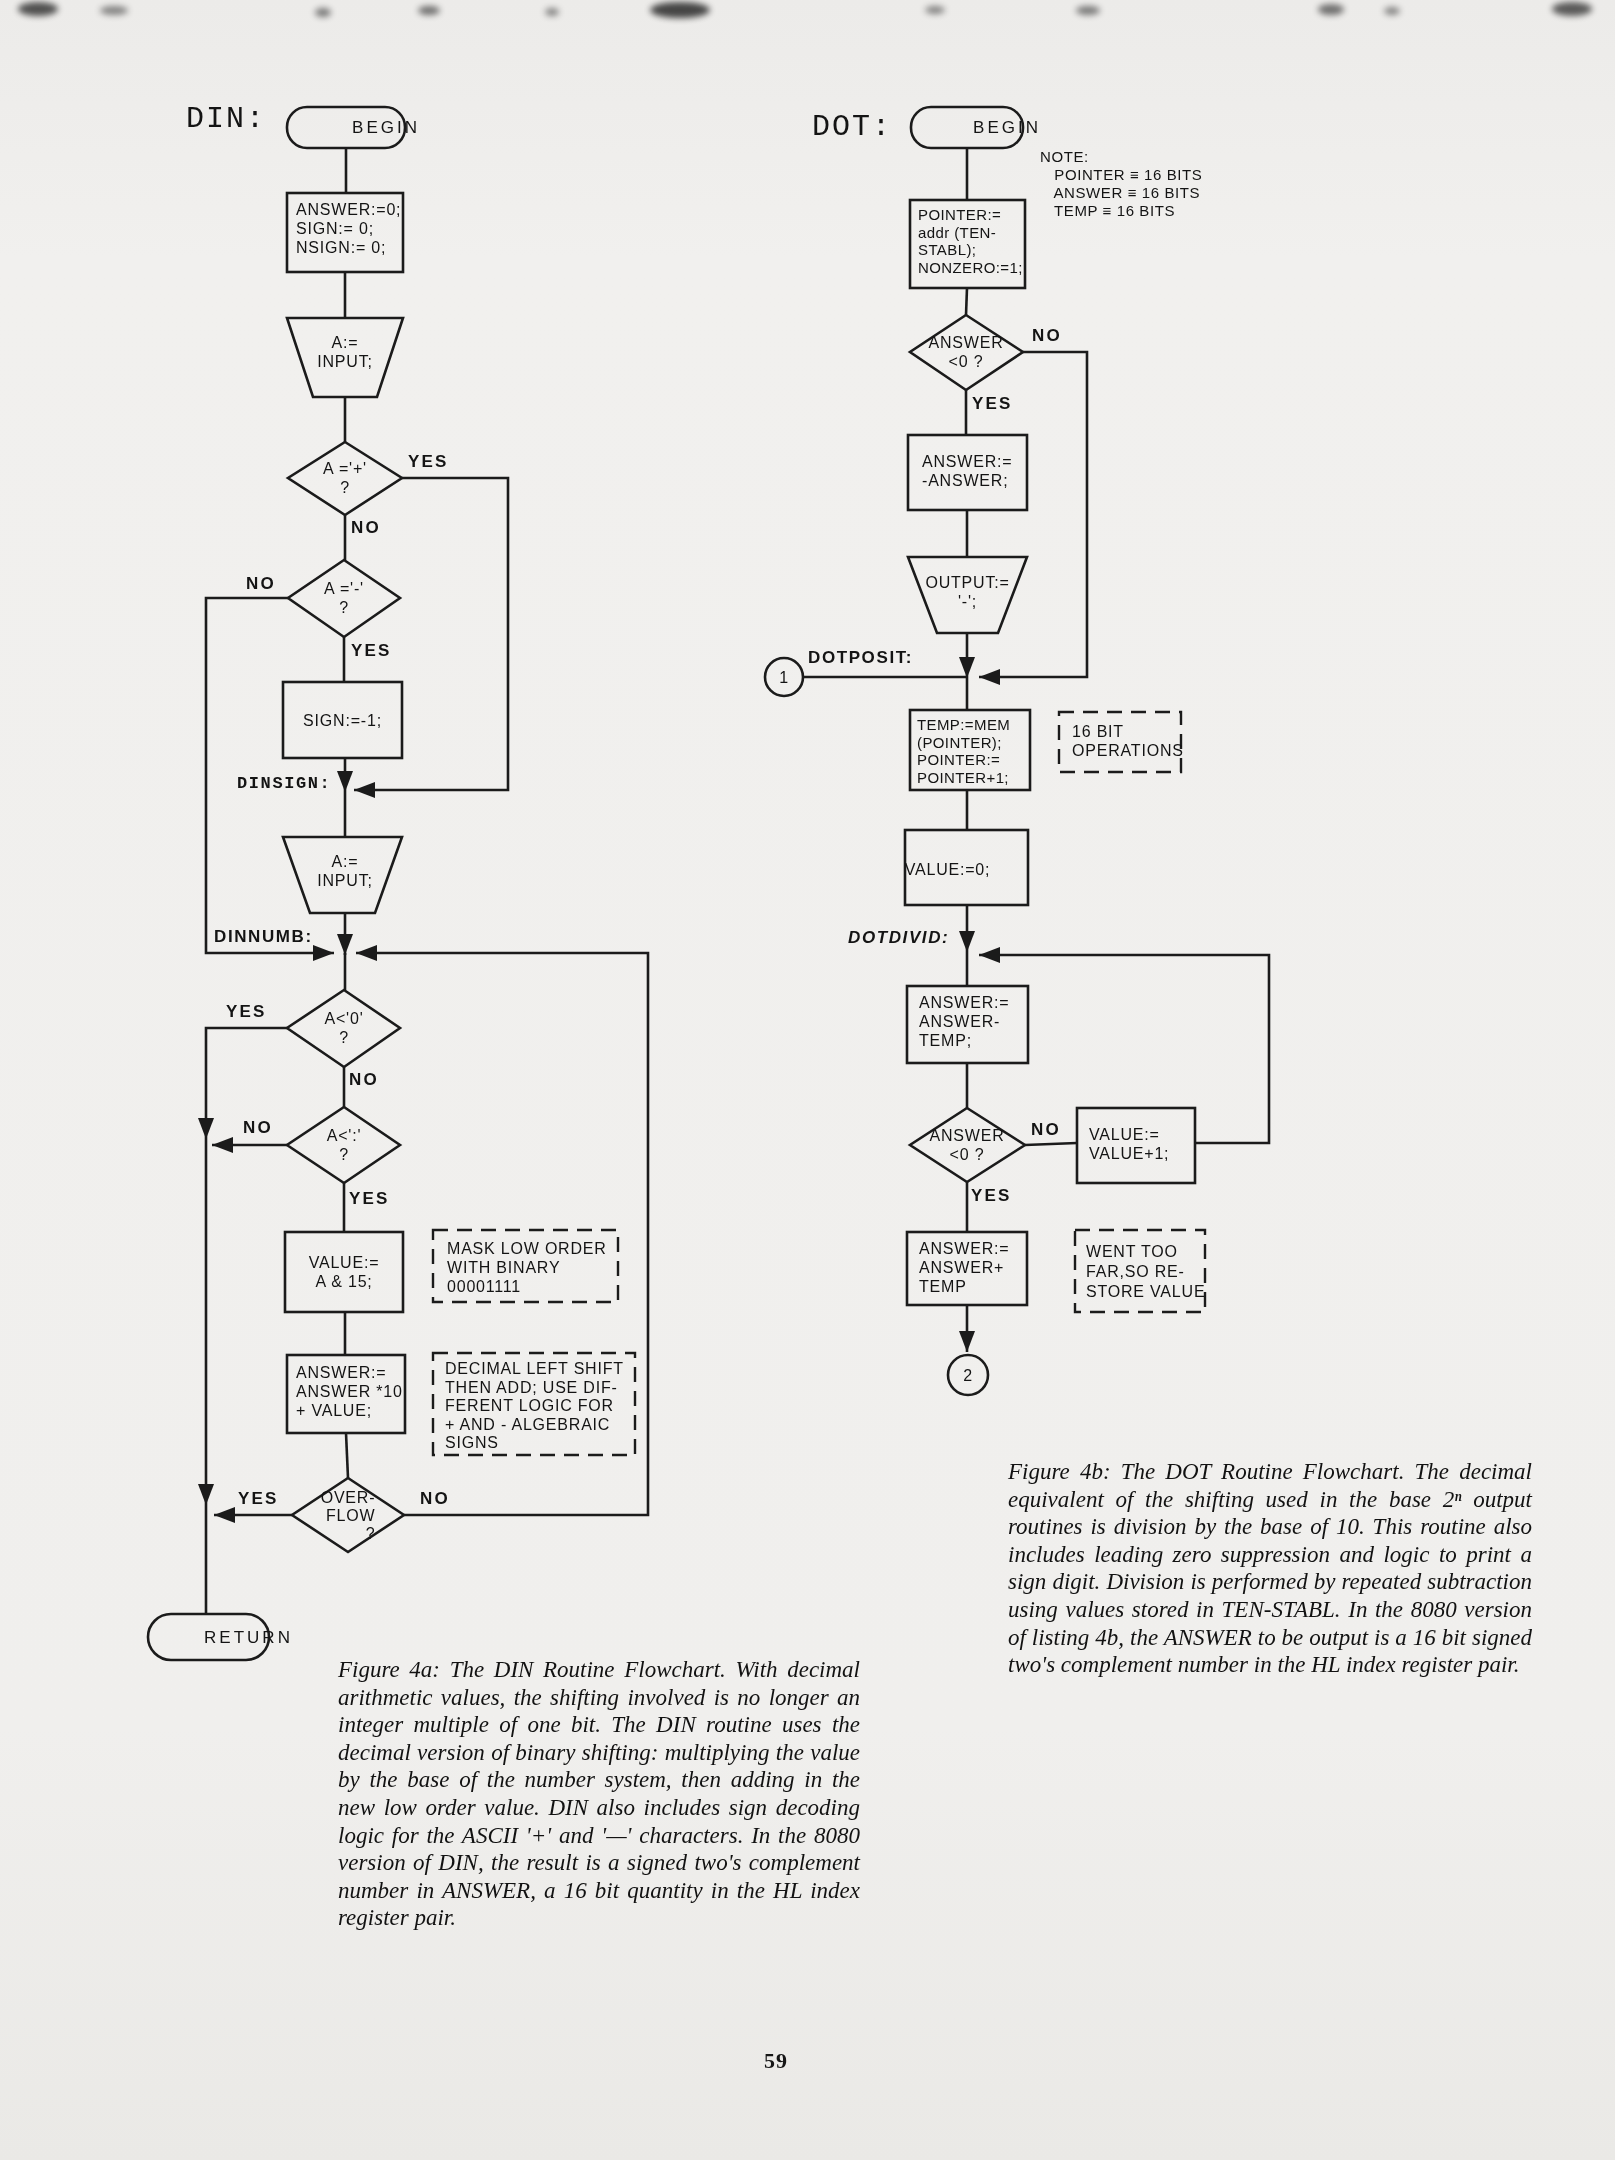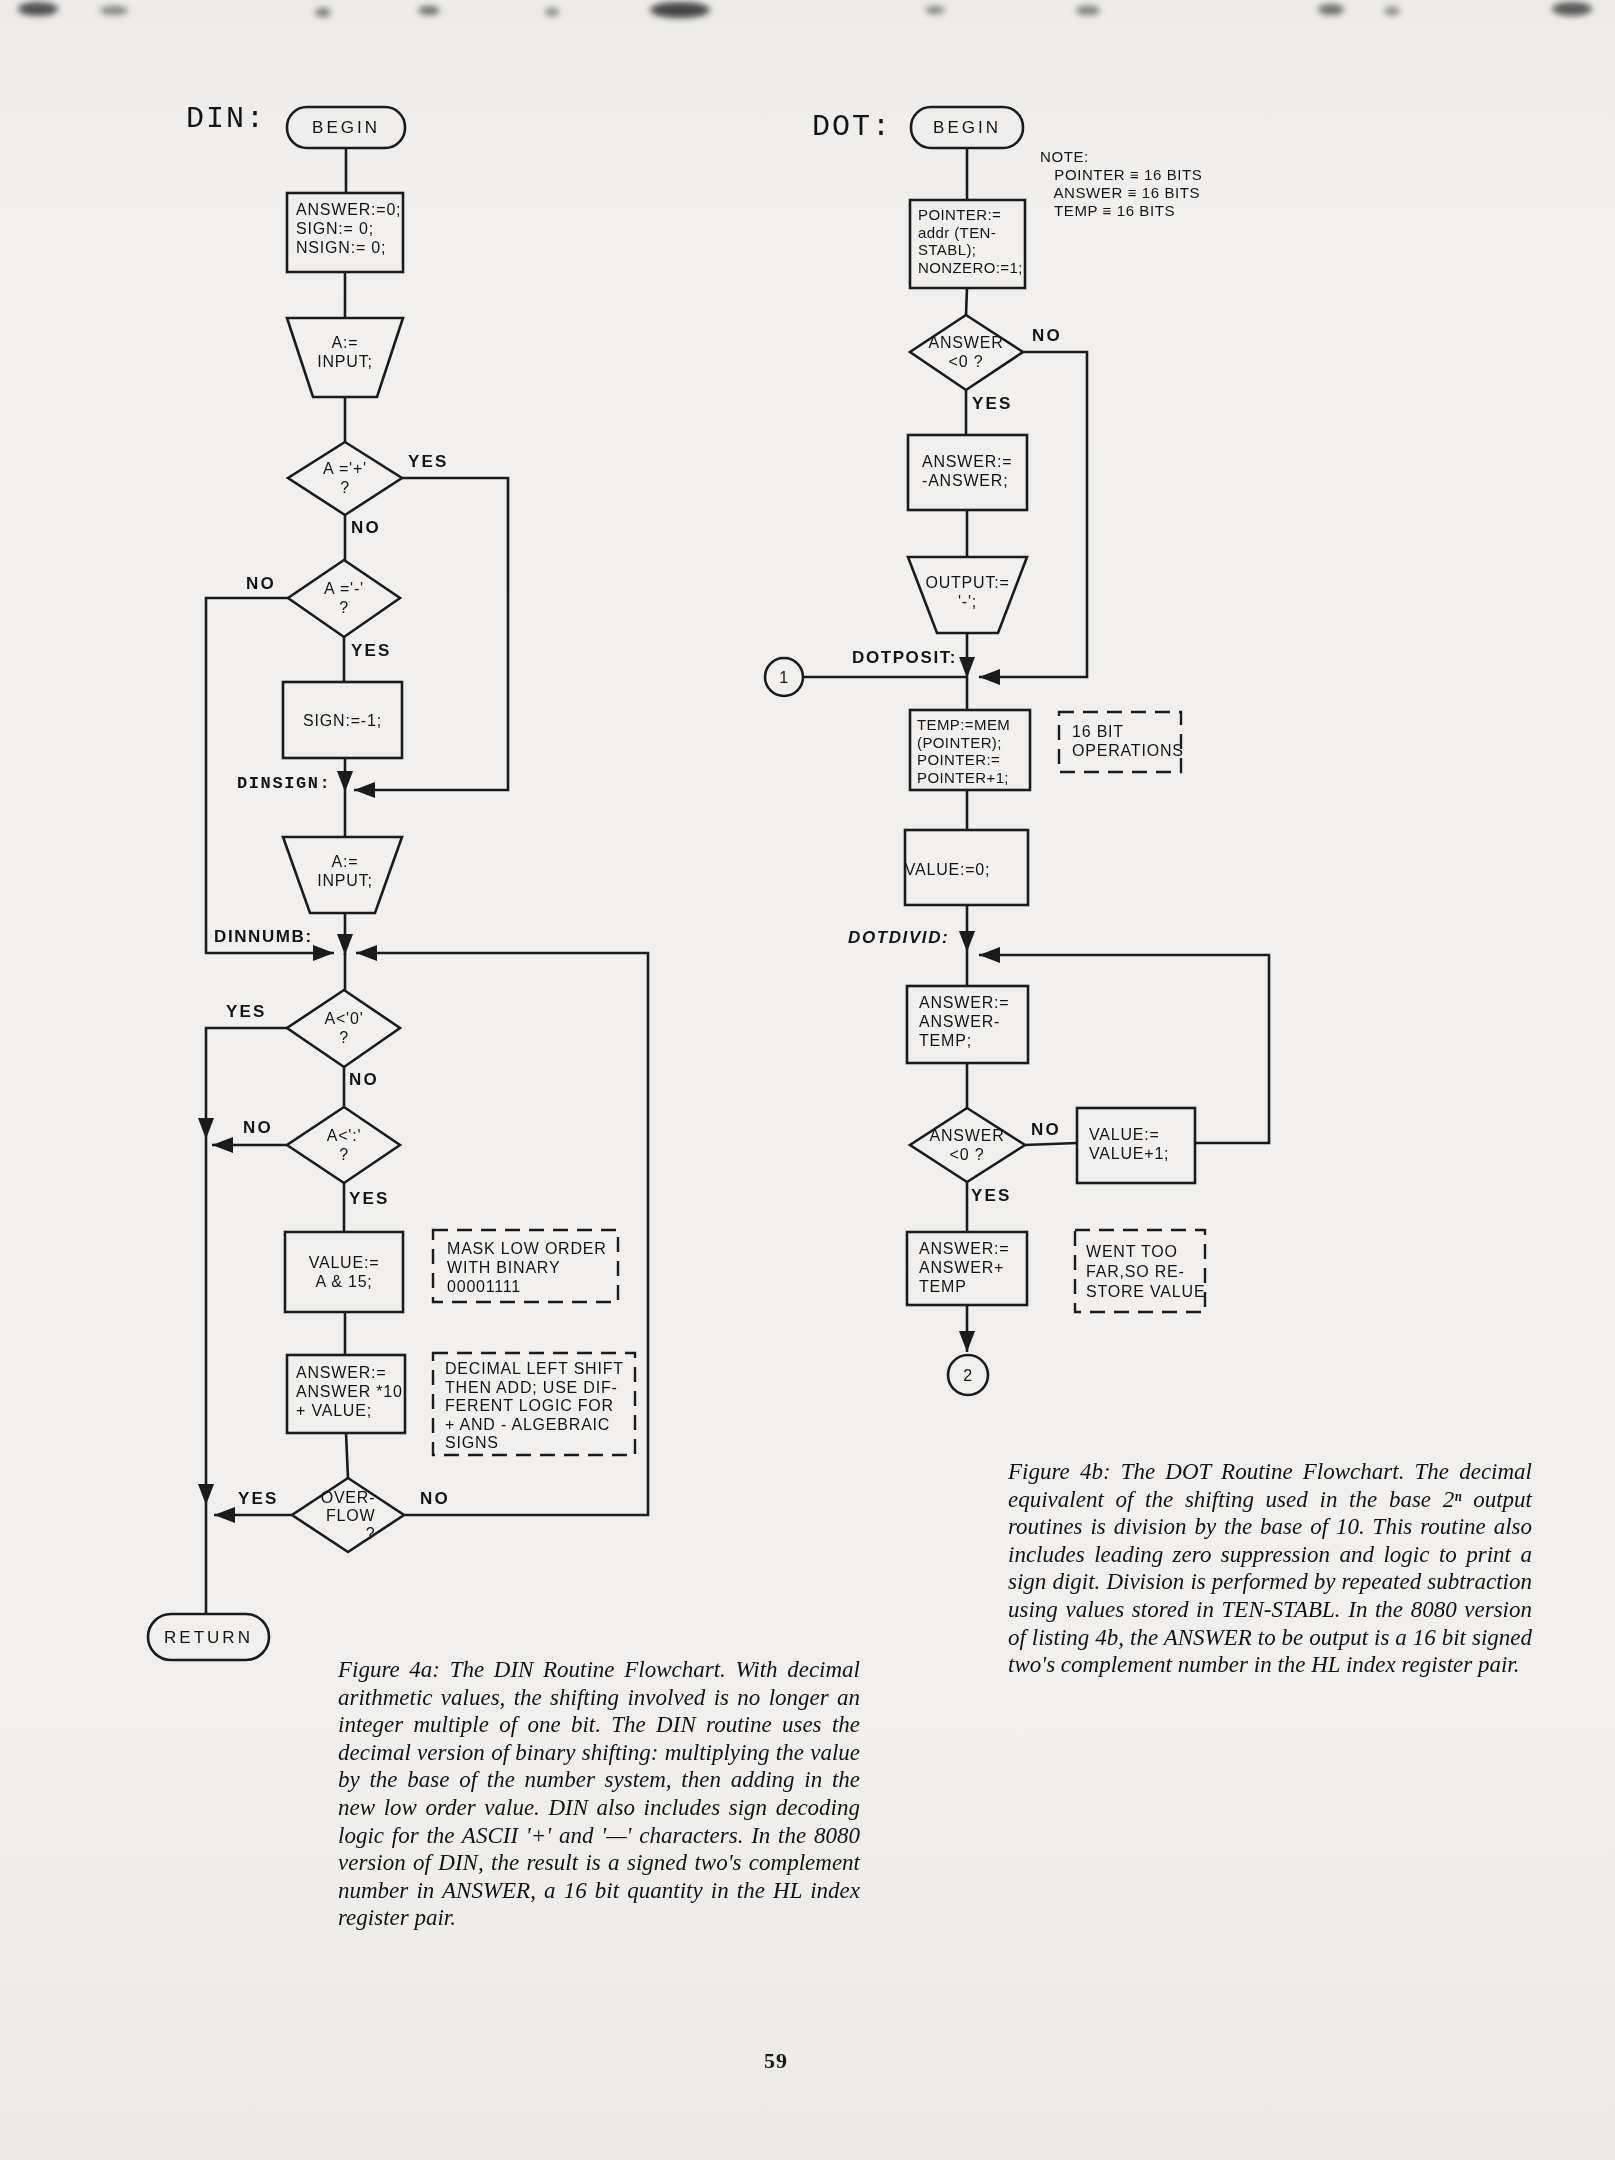--- a/index.html
+++ b/index.html
@@ -8,21 +8,21 @@
     background:linear-gradient(180deg,#ecebe9 0%,#f1f0ee 12%,#f0efed 80%,#eae9e6 100%);
     font-family:"Liberation Sans",sans-serif;color:#161616;
   }
   svg.chart{position:absolute;left:0;top:0;}
   .shape{stroke:#1b1b1b;stroke-width:2.6;fill:none;}
   .dash{stroke:#1b1b1b;stroke-width:2.4;fill:none;stroke-dasharray:15 9;}
   .wire{stroke:#1b1b1b;stroke-width:2.6;fill:none;}
   .ah{fill:#1b1b1b;stroke:none;}
   .t{position:absolute;white-space:pre;font-size:16px;line-height:19px;letter-spacing:0.8px;color:#141414;}
   .c{display:flex;align-items:center;justify-content:center;text-align:center;}
-  .term{font-size:17px;letter-spacing:3px;}
+  .term{font-size:17px;letter-spacing:3px;margin-left:40px;}
   .yn{font-size:17px;letter-spacing:2.2px;font-weight:bold;}
   .lab{font-size:17px;letter-spacing:1.6px;font-weight:bold;}
   .ttl{font-size:30px;letter-spacing:2px;font-family:Liberation Mono, monospace;}
   .sm{font-size:15px;line-height:17.5px;letter-spacing:0.4px;}
   .note{font-size:15px;line-height:18px;letter-spacing:0.6px;}
   .cap{position:absolute;font-family:"Liberation Serif",serif;font-style:italic;
        font-size:23px;line-height:27.6px;text-align:justify;color:#121212;white-space:normal;}
   .pageno{position:absolute;font-weight:bold;font-size:22px;letter-spacing:1px;}
   .smudge{position:absolute;background:#1c1c1c;border-radius:50%;filter:blur(3px);}
 </style>
@@ -186,21 +186,21 @@
 STABL);
 NONZERO:=1;</div>
 <div class="t c" style="left:920px;top:328px;width:92px;height:48px;">ANSWER
 &lt;0 ?</div>
 <div class="t yn" style="left:1032px;top:326px;">NO</div>
 <div class="t yn" style="left:972px;top:394px;">YES</div>
 <div class="t" style="left:922px;top:452px;">ANSWER:=
 -ANSWER;</div>
 <div class="t c" style="left:915px;top:566px;width:105px;height:52px;">OUTPUT:=
 '-';</div>
-<div class="t lab" style="left:852px;top:648px;">DOTPOSIT:</div>
+<div class="t lab" style="left:808px;top:648px;">DOTPOSIT:</div>
 <div class="t c" style="left:765px;top:658px;width:38px;height:38px;">1</div>
 <div class="t sm" style="left:917px;top:716px;">TEMP:=MEM
 (POINTER);
 POINTER:=
 POINTER+1;</div>
 <div class="t" style="left:1072px;top:722px;">16 BIT
 OPERATIONS</div>
 <div class="t c" style="left:886px;top:830px;width:123px;height:78px;">VALUE:=0;</div>
 <div class="t lab" style="left:848px;top:928px;font-style:italic;">DOTDIVID:</div>
 <div class="t" style="left:919px;top:993px;">ANSWER:=

